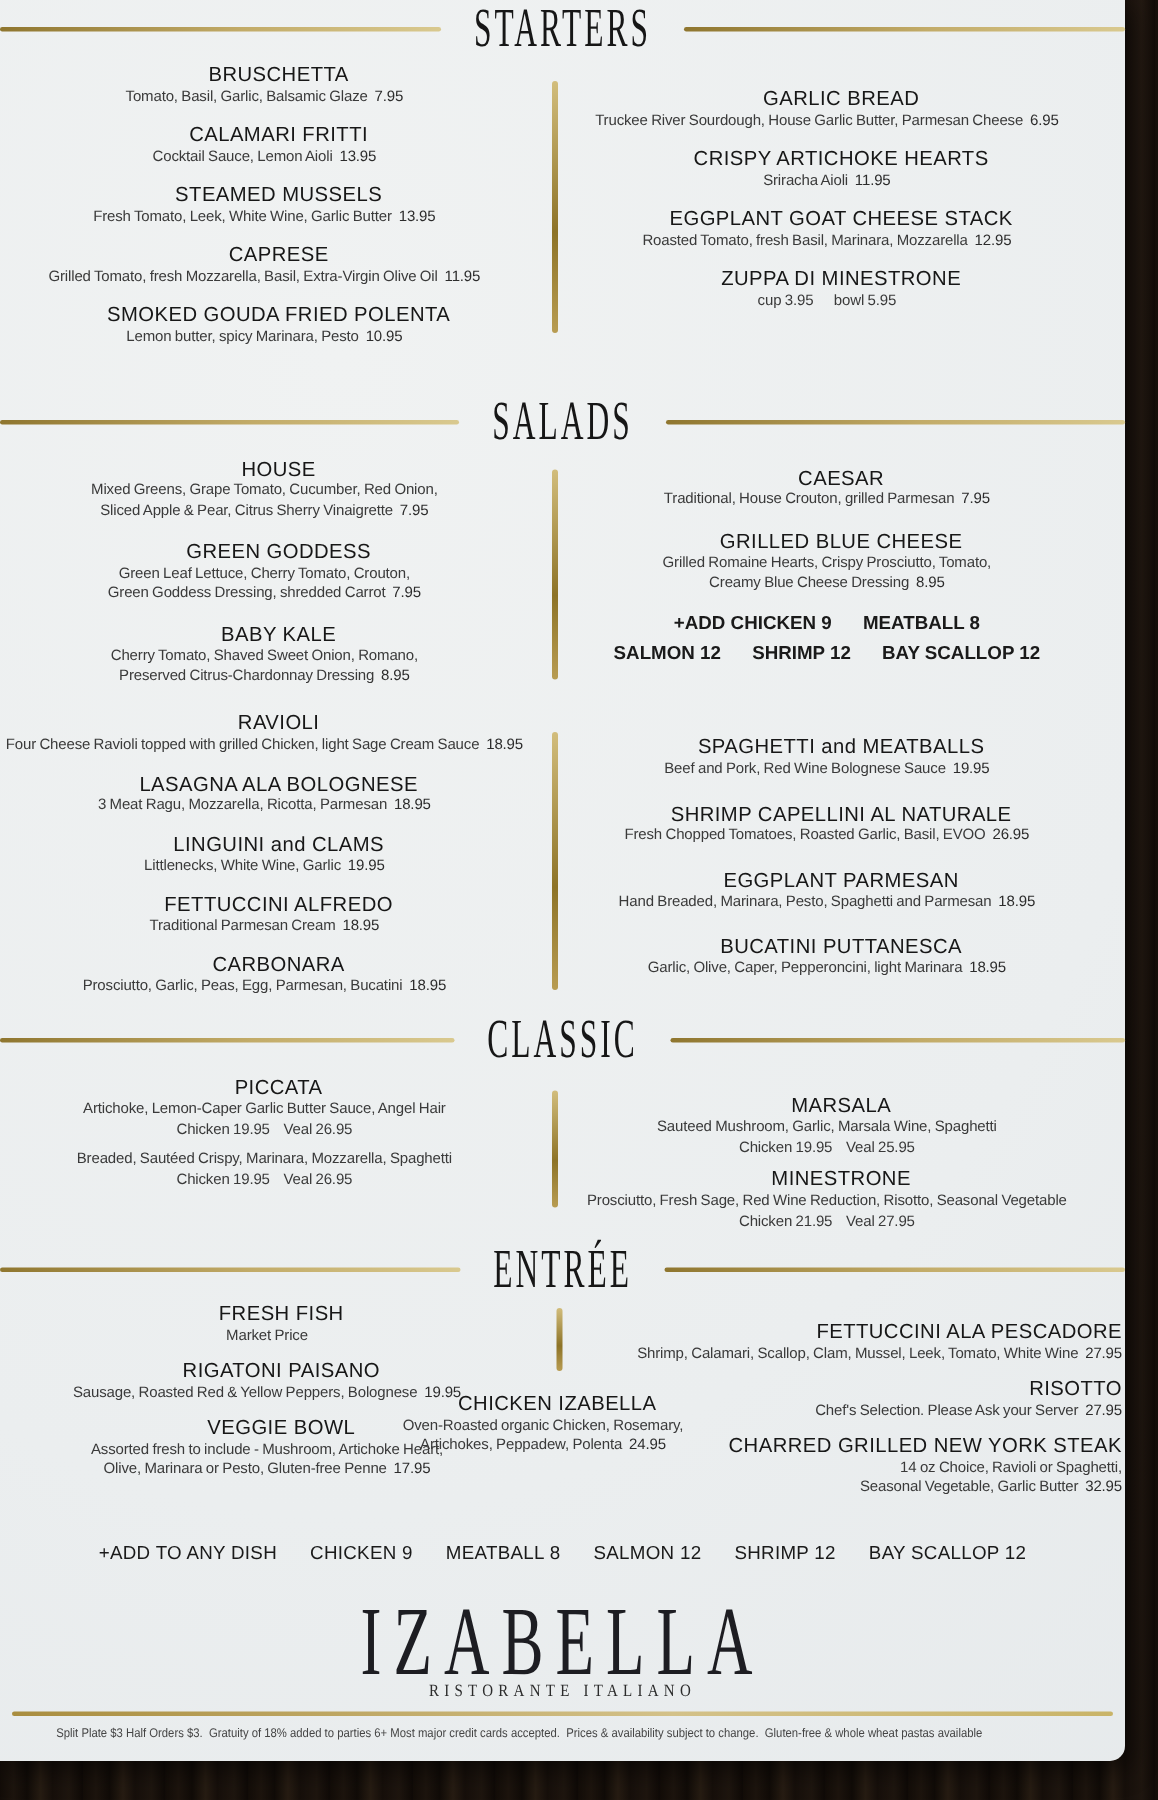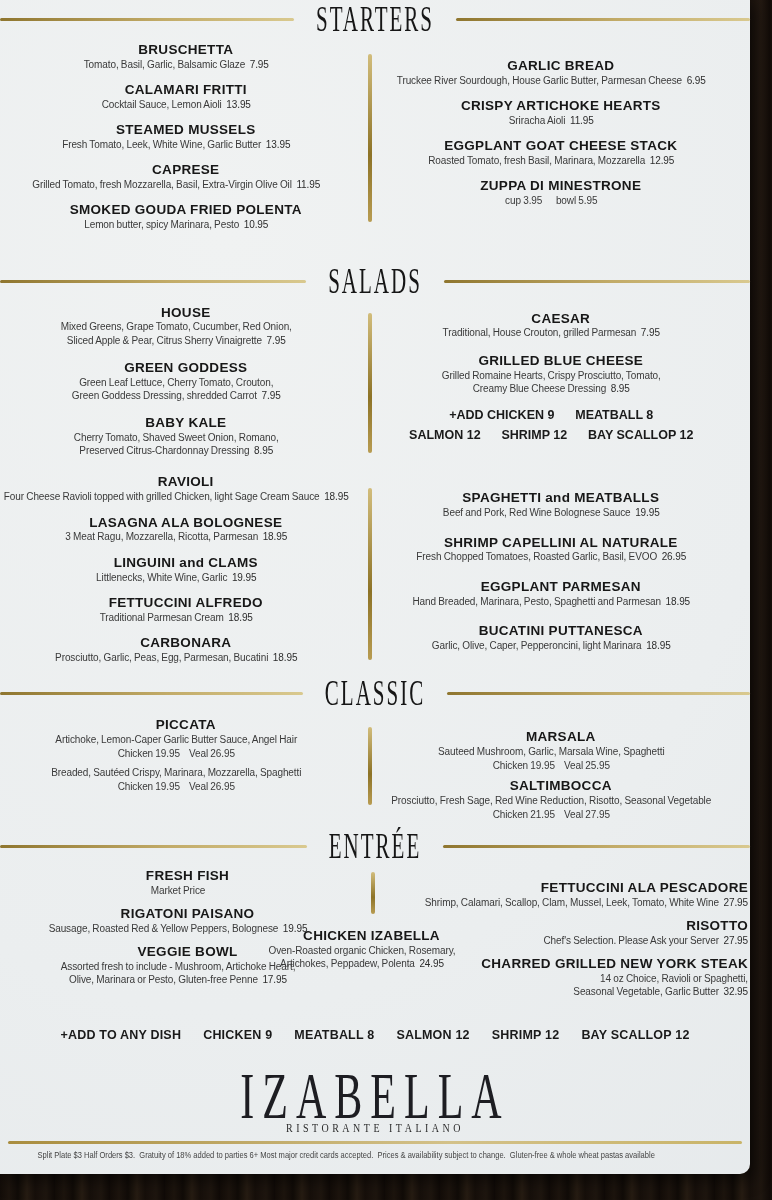--- a/index.html
+++ b/index.html
@@ -22,36 +22,36 @@
   .sec-head h2{
     margin:0;font-family:"Liberation Serif",serif;font-weight:400;font-size:21px;
     letter-spacing:2px;color:#161616;white-space:nowrap;
     transform:scaleY(1.75);transform-origin:center;
   }
   .sec-body{display:flex;position:relative;padding-top:4px;}
   .col{flex:0 0 47%;text-align:center;}
   .col.right{flex:0 0 53%;} .pt16{padding-top:16px;} .pt12{padding-top:12px;} .pt6{padding-top:6px;}
   .vrule{position:absolute;width:3.5px;background:linear-gradient(#d2bd7c,#8d7327 60%,#b89c52);border-radius:2px;left:368px;}
   .item{margin-bottom:11px;}
-  .item-name{font-size:13.5px;font-weight:bold;letter-spacing:.3px;line-height:1.18;color:#171717;padding-left:19px;}
+  .item-name{font-size:13.5px;font-weight:normal;letter-spacing:.3px;line-height:1.18;color:#171717;padding-left:19px;}
   .item-desc{font-size:10px;line-height:1.32;color:#3a3a3a;white-space:pre-wrap;letter-spacing:-.1px;word-spacing:-.4px;}
   .price{color:#2c2c2c;}
   .price-line{margin-top:1px;}
   .bold-line{font-size:12.5px;font-weight:bold;white-space:pre-wrap;margin-bottom:6px;color:#1a1a1a;}
   .sec-salads .item{margin-bottom:13px;}
   .sec-pasta .col.right .item{margin-bottom:15px;}
   .sec-classic .item{margin-bottom:6px;}
   
   .entree-body{position:relative;height:150px;}
   .e-left{position:absolute;left:0;top:2px;width:356px;text-align:center;}
   .e-mid{position:absolute;left:266px;top:62px;width:192px;text-align:center;}
   .e-right{position:absolute;left:392px;top:2px;width:356px;text-align:right;margin-top:12px;}
   .e-left .item,.e-right .item{margin-bottom:9px;}
   .addline{
-    text-align:center;font-size:12.5px;font-weight:bold;white-space:pre;
+    text-align:center;font-size:12.5px;font-weight:normal;white-space:pre;
     margin-top:8px;color:#1a1a1a;letter-spacing:.2px;
   }
   .logo{height:66px;display:flex;align-items:flex-end;justify-content:center;margin-top:12px;}
   .logo-name{
     font-family:"Liberation Serif",serif;font-size:42px;font-weight:400;
     letter-spacing:8px;transform:scaleY(1.55);color:#1d1d22;white-space:nowrap;
   }
   .logo-tag{
     text-align:center;font-family:"Liberation Serif",serif;font-size:10px;
     letter-spacing:3.5px;color:#2c2c2c;margin-top:2px;transform:scaleY(1.15);
@@ -224,21 +224,21 @@
           </div>
         </div>
       <div class="vrule" style="top:14px;height:78px;"></div>
       <div class="col right pt12">
           <div class="item">
             <div class="item-name">MARSALA</div>
             <div class="item-desc"><span>Sauteed Mushroom, Garlic, Marsala Wine, Spaghetti</span></div>
             <div class="item-desc price-line">Chicken 19.95    Veal 25.95</div>
           </div>
           <div class="item">
-            <div class="item-name">SALTIMBOCCA</div>
+            <div class="item-name">MINESTRONE</div>
             <div class="item-desc"><span>Prosciutto, Fresh Sage, Red Wine Reduction, Risotto, Seasonal Vegetable</span></div>
             <div class="item-desc price-line">Chicken 21.95    Veal 27.95</div>
           </div>
         </div>
     </div>
   </section>
 
   <section class="sec-entree">
     <div class="sec-head">
       <div class="rule"></div>

